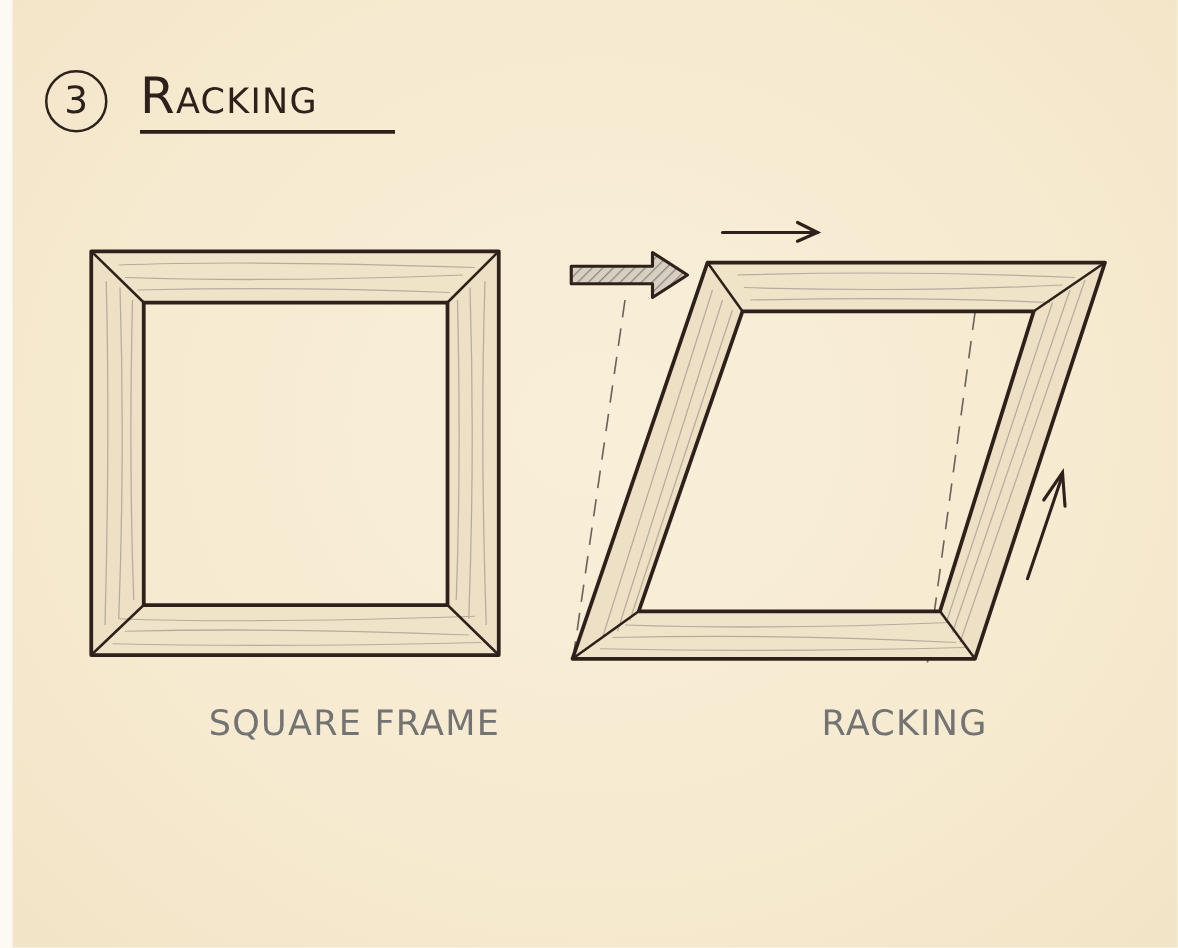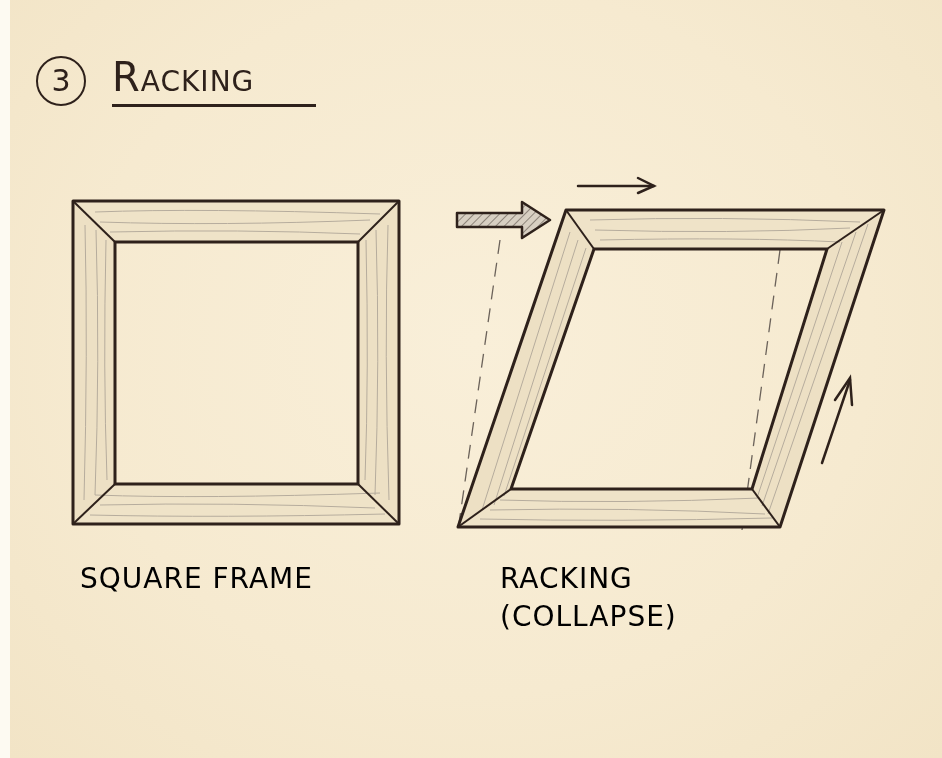--- a/index.html
+++ b/index.html
@@ -22,22 +22,22 @@
     .title-text {
       position: absolute; left: 112px; top: 54px;
       font-size: 40px; color: #2e211b; letter-spacing: 1px;
       font-variant: small-caps;
     }
     .title-underline {
       position: absolute; left: 112px; top: 104px; width: 204px; height: 2.5px;
       background: #2e211b;
     }
     .caption {
-      position: absolute; color: #000000; font-size: 28px; letter-spacing: 1px;
-      text-align: left; line-height: 38px;
+      position: absolute; color: #737373; font-size: 28px; letter-spacing: 1px;
+      text-align: right; line-height: 38px;
     }
     .cap-left { left: 80px; top: 560px; width: 320px; }
     .cap-right { left: 500px; top: 560px; width: 290px; }
     svg.diagram { position: absolute; left: 0; top: 0; }
   </style>
 </head>
 <body>
 
 <div class="paper"></div>
 
@@ -130,14 +130,13 @@
     <line x1="822" y1="463" x2="850" y2="380"></line>
     <polyline points="835,400 850,378 852,405"></polyline>
   </g>
 </svg>
 
 <div class="caption cap-left">
   <div>SQUARE FRAME</div>
 </div>
 <div class="caption cap-right">
   <div>RACKING</div>
-  <div>(COLLAPSE)</div>
 </div>
 
 </body></html>

